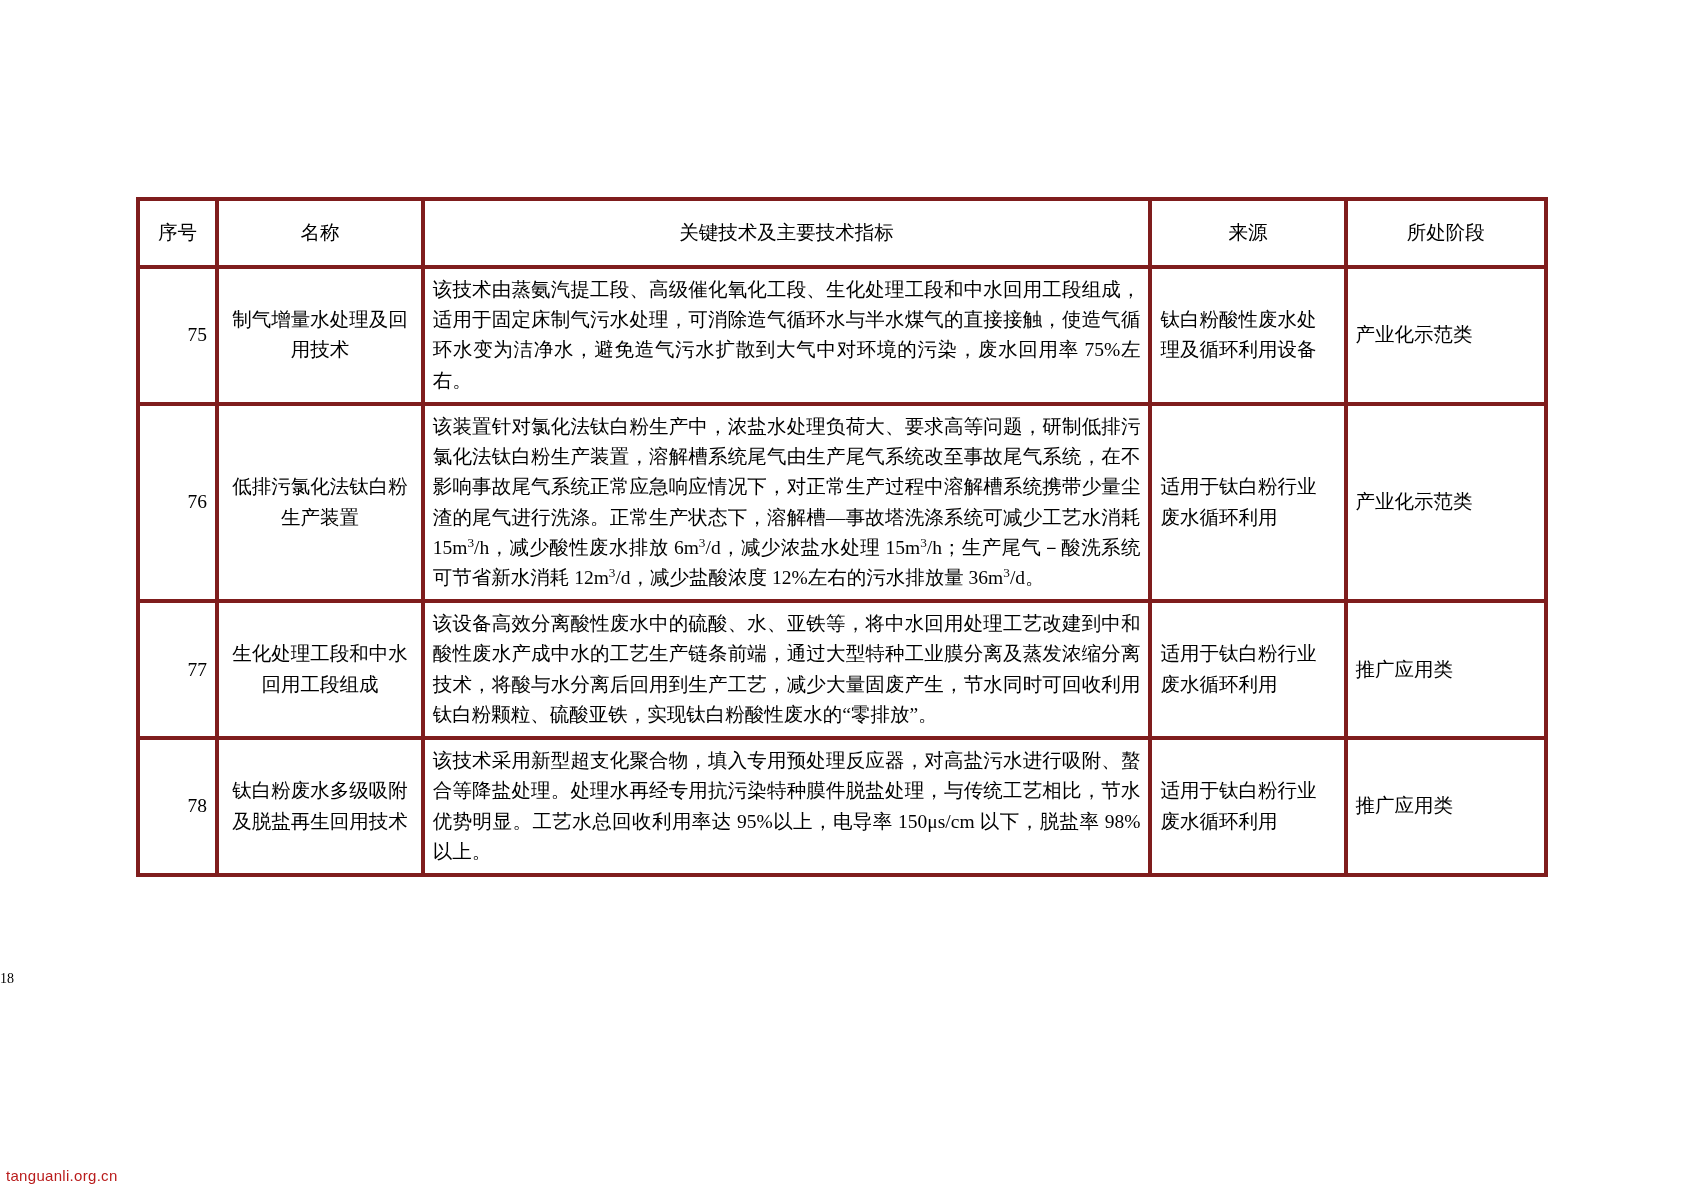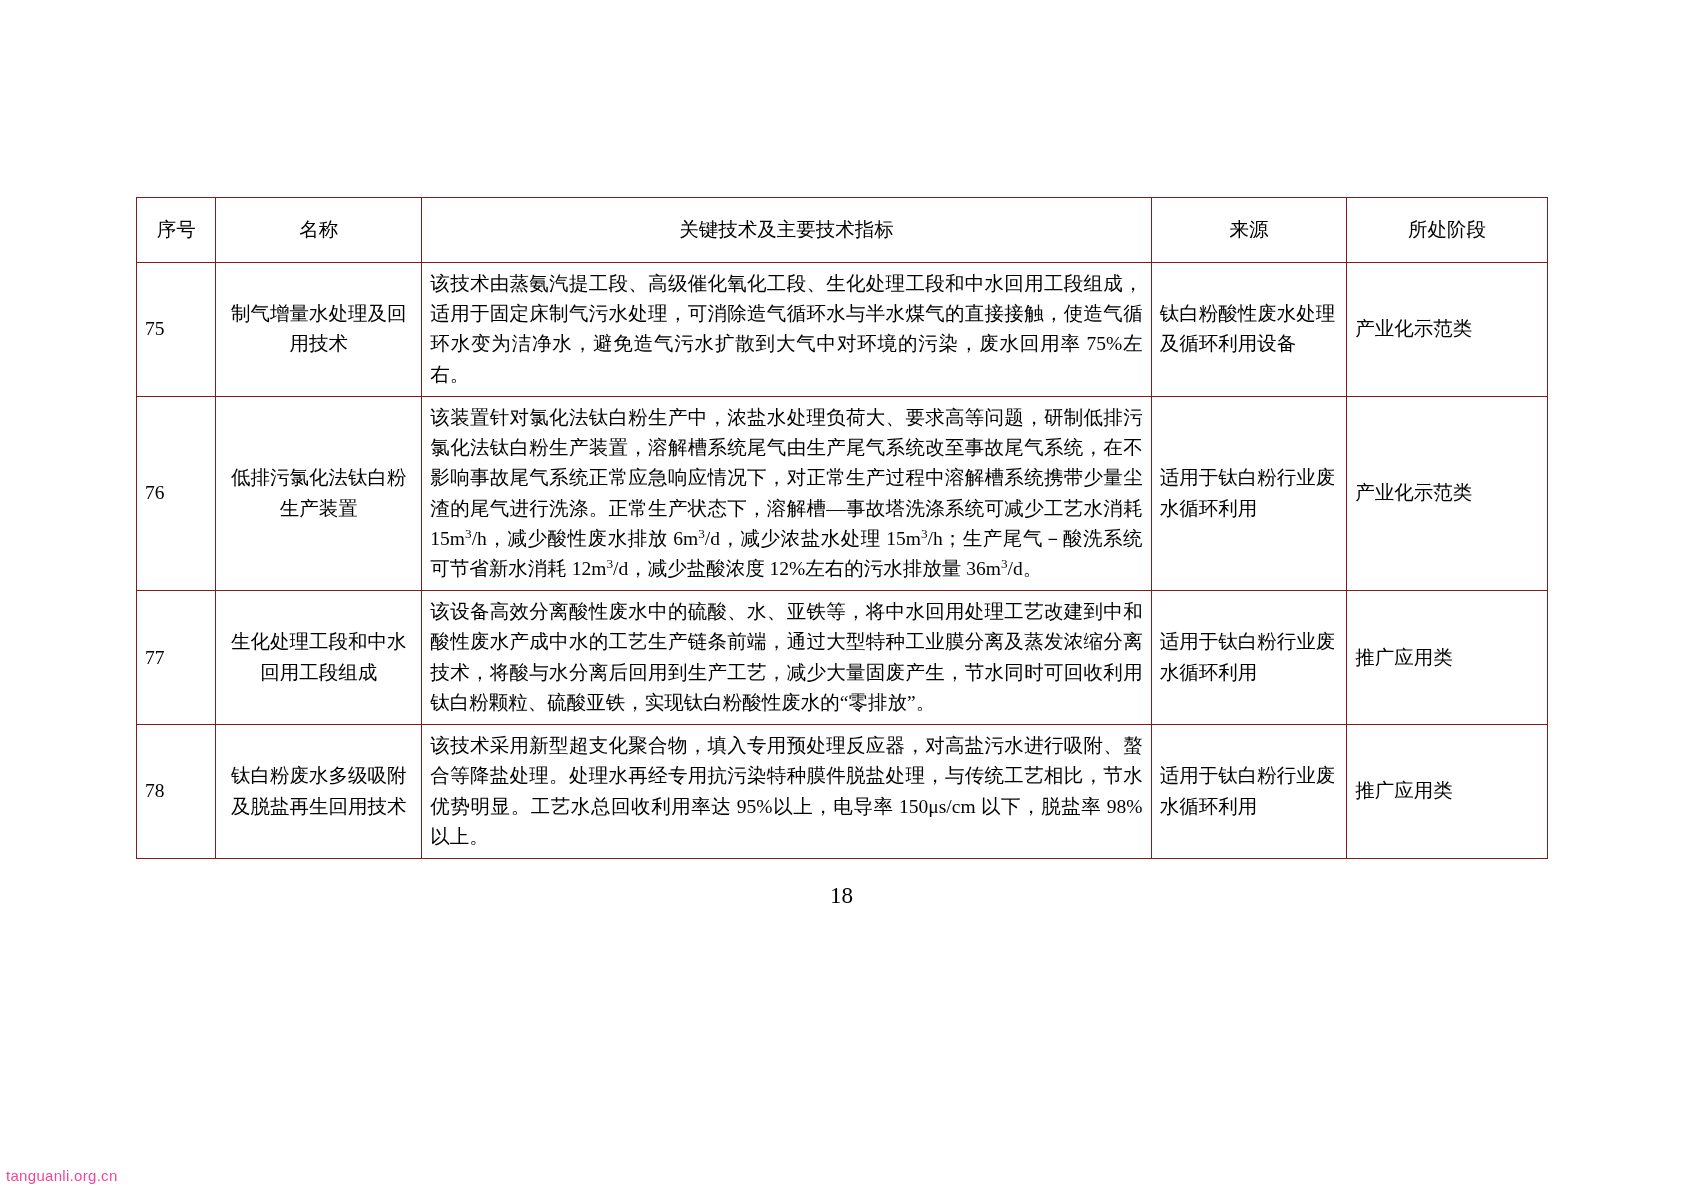--- a/index.html
+++ b/index.html
@@ -26,40 +26,40 @@
     left: 136px;
     top: 197px;
     width: 1412px;
   }
   table.doc-table {
     border-collapse: collapse;
     width: 1412px;
     table-layout: fixed;
   }
   table.doc-table td, table.doc-table th {
-    border: 1px solid #7f1d1d;
+    border: 4px solid #7f1d1d;
     vertical-align: middle;
     padding: 6px 8px;
     font-size: 19.5px;
     line-height: 1.55;
     font-weight: normal;
   }
   col.c-no    { width: 75px; }
   col.c-name  { width: 195px; }
   col.c-tech  { width: 690px; }
   col.c-src   { width: 185px; }
   col.c-stage { width: 190px; }
 
   thead td {
     text-align: center;
     height: 52px;
     padding: 4px 6px;
   }
   td.cell-no {
-    text-align: left;
+    text-align: right;
   }
   td.cell-name {
     text-align: center;
   }
   td.cell-tech {
     text-align: justify;
     text-justify: inter-ideograph;
     vertical-align: top;
     padding-top: 8px;
   }
@@ -74,32 +74,31 @@
     vertical-align: top;
   }
   sup {
     font-size: 0.68em;
     vertical-align: super;
     line-height: 0;
   }
   .page-number {
     position: absolute;
     left: 0;
-    top: 883px;
+    top: 971px;
     width: 1683px;
-    text-align: center;
-    font-size: 23px;
+    font-size: 14px;
     font-family: "Liberation Serif", "DejaVu Serif", serif;
   }
   .watermark {
     position: absolute;
     left: 6px;
     bottom: 6px;
     font-size: 15px;
-    color: #ec4899;
+    color: #b91c1c;
     font-family: "Liberation Sans", sans-serif;
     letter-spacing: 0.3px;
   }
 </style>
 </head>
 <body>
 
 <div class="page">
 
   <div class="table-wrap">

